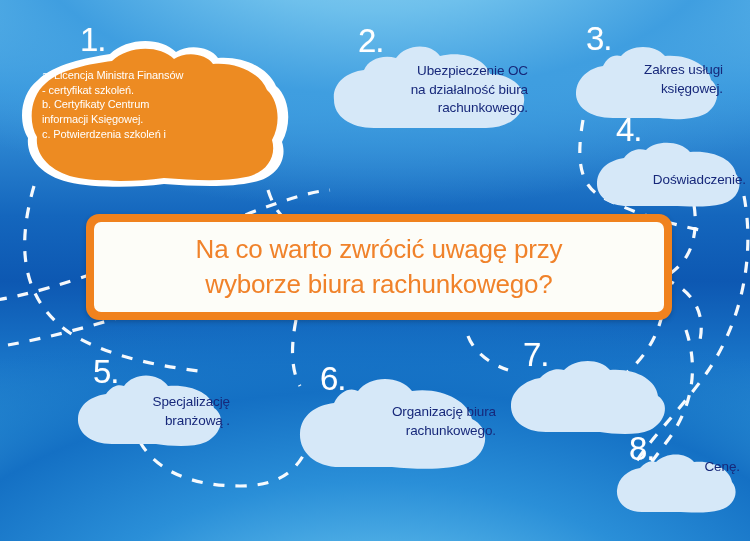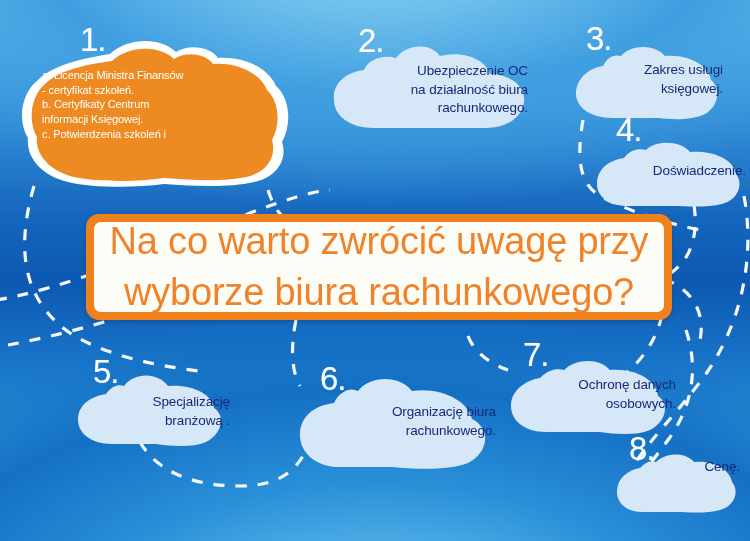--- a/index.html
+++ b/index.html
@@ -109,34 +109,34 @@
     left: 8px; top: 8px; right: 8px; bottom: 8px;
     background: #fdfdf8;
     border-radius: 7px;
     display: flex;
     flex-direction: column;
     align-items: center;
     justify-content: center;
   }
   #titlebox .line {
     color: #f0822a;
-    font-size: 38px;
+    font-size: 26px;
     line-height: 1.33;
     font-weight: normal;
     letter-spacing: -0.2px;
     white-space: nowrap;
   }
 
   
   #cloud2 { left: 330px; top: 42px; width: 198px; height: 90px; }
   #cloud2 .txt { top: 20px; }
   #cloud3 { left: 573px; top: 44px; width: 150px; height: 77px; }
   #cloud3 .txt { top: 17px; }
   #cloud4 { left: 594px; top: 140px; width: 152px; height: 68px; }
-  #cloud4 .txt { top: 22px; }
+  #cloud4 .txt { top: 31px; }
   #cloud5 { left: 74px; top: 372px; width: 156px; height: 76px; }
   #cloud5 .txt { top: 21px; }
   #cloud6 { left: 296px; top: 375px; width: 200px; height: 95px; }
   #cloud6 .txt { top: 28px; }
   #cloud7 { left: 508px; top: 358px; width: 168px; height: 80px; }
   #cloud7 .txt { top: 18px; }
   #cloud8 { left: 614px; top: 452px; width: 126px; height: 62px; }
   #cloud8 .txt { top: 6px; }
 
   #num1 { left: 80px; top: 23px; }
@@ -282,24 +282,20 @@
 
   <div class="cloud blue" id="cloud7">
     <div class="shape">
       <svg viewBox="0 0 168 80" preserveAspectRatio="none">
         <path d="M56,12 C68,0 92,0 102,12 C128,10 148,22 150,38
                  C162,46 158,64 142,72 C128,78 106,76 92,74
                  L38,74 C16,74 2,62 3,46 C4,32 18,22 32,20
                  C40,12 48,10 56,12 Z" fill="#d6e8f8"></path>
       </svg>
     </div>
-    <div class="txt">
-      <span>Ochronę danych</span><br>
-      <span>osobowych.</span>
-    </div>
   </div>
   <div class="num" id="num7">7.</div>
 
   <div class="cloud blue" id="cloud8">
     <div class="shape">
       <svg viewBox="0 0 126 62" preserveAspectRatio="none">
         <path d="M42,10 C52,0 72,0 80,10 C100,8 116,18 118,30
                  C126,40 120,54 106,58 C92,62 74,60 62,60
                  L28,60 C12,60 2,50 3,38 C4,26 14,18 26,16
                  C32,10 36,8 42,10 Z" fill="#d6e8f8"></path>

